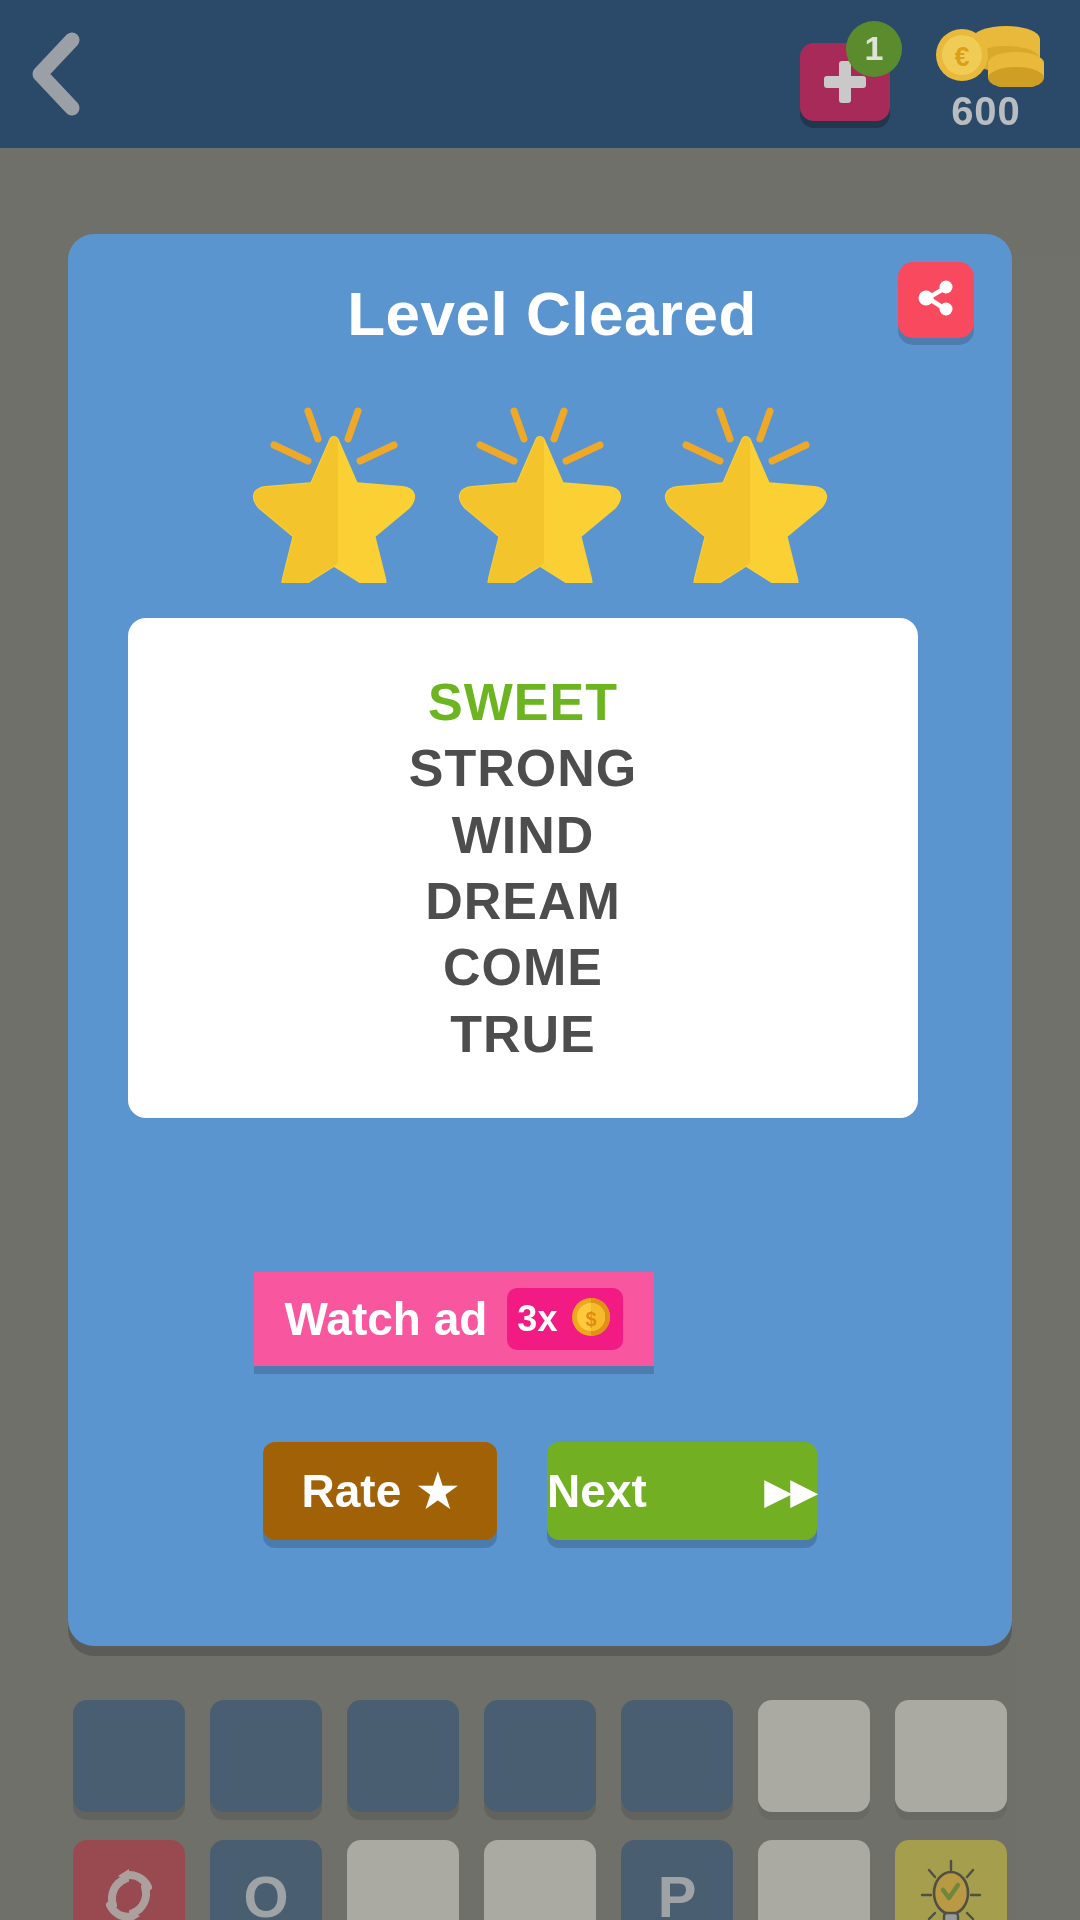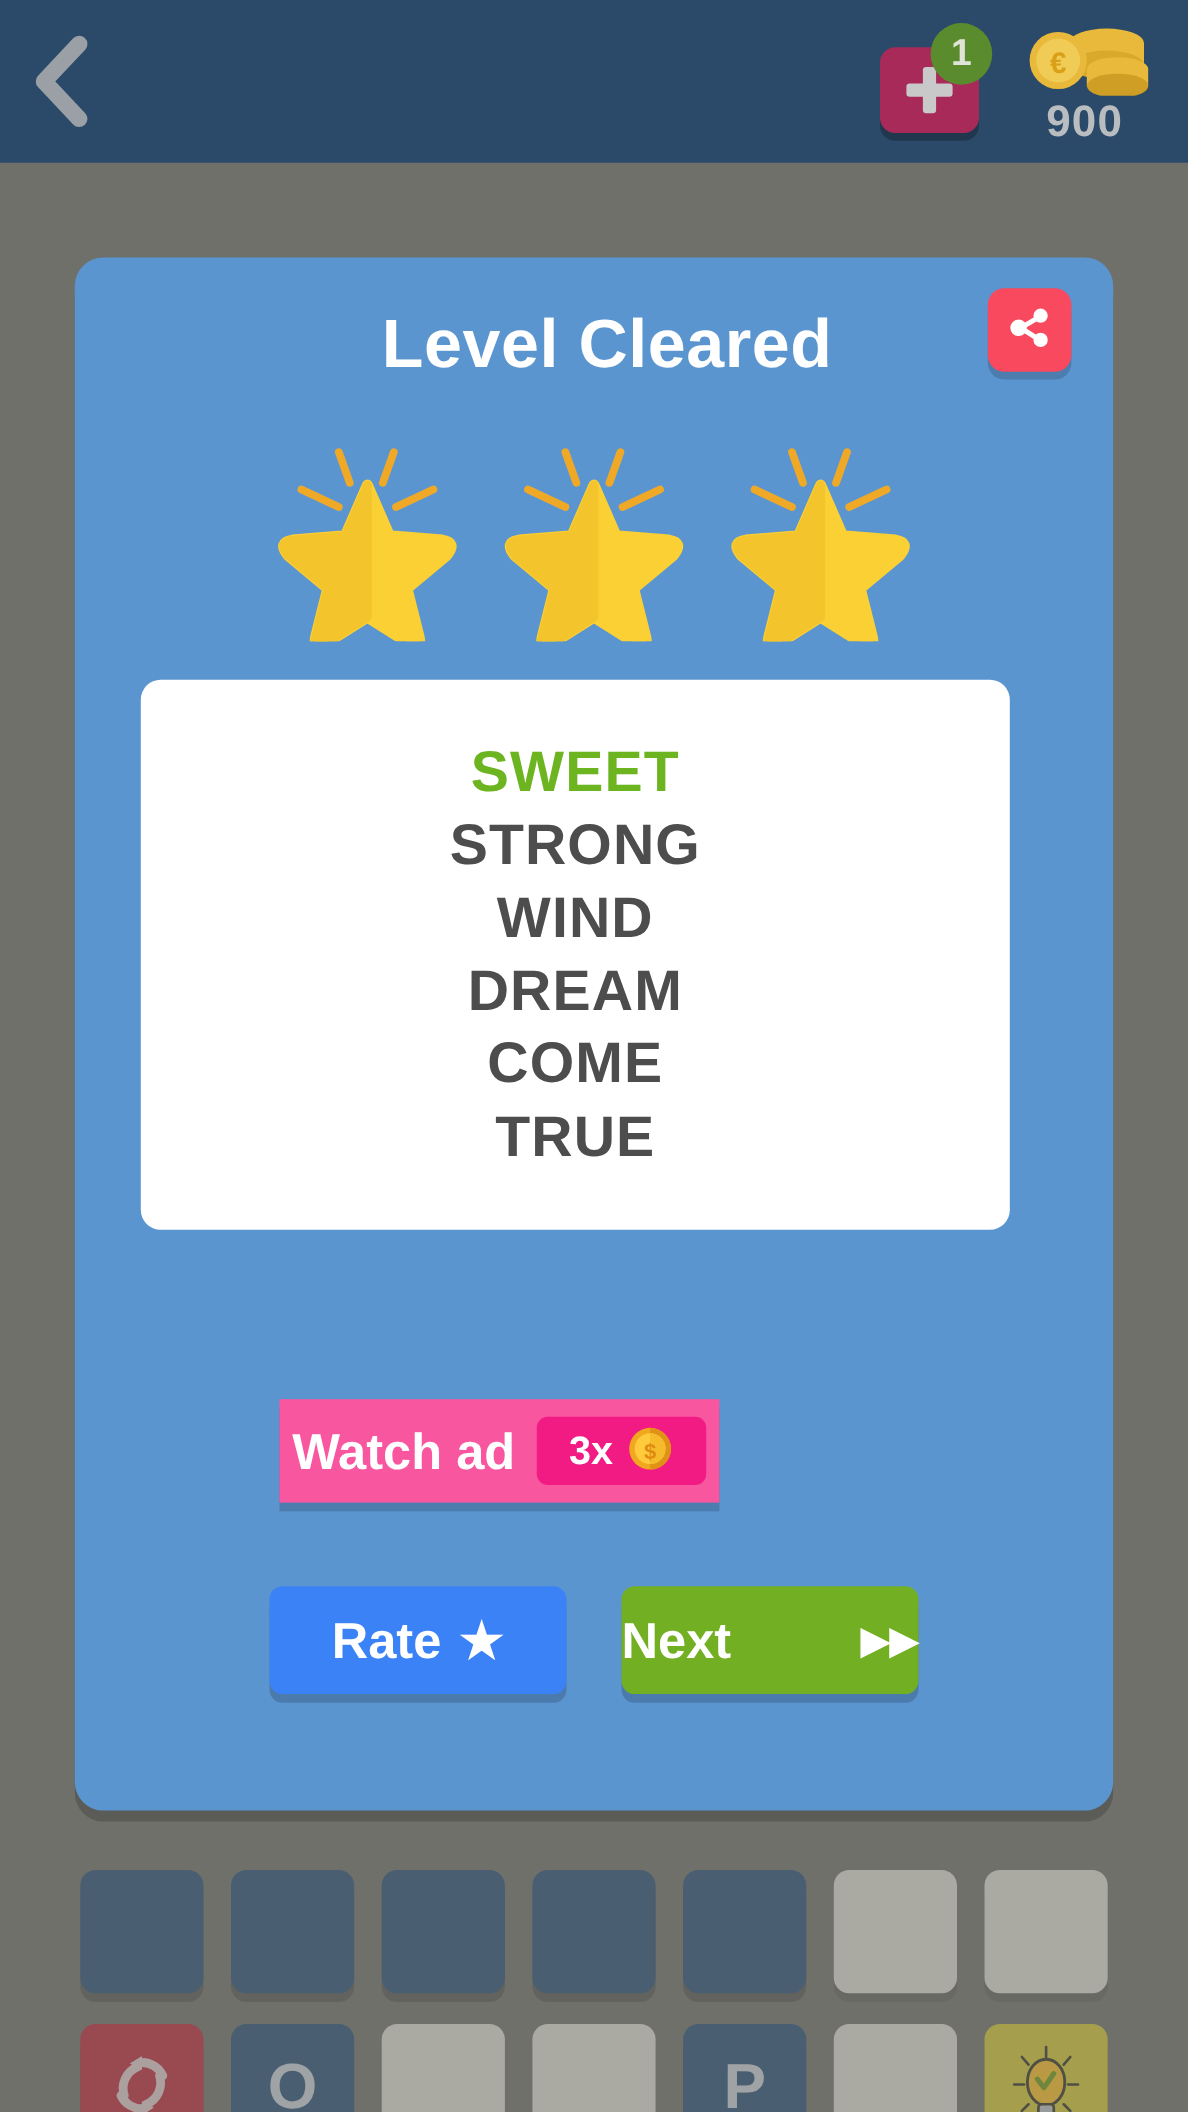--- a/index.html
+++ b/index.html
@@ -118,38 +118,38 @@
   
   #watch-ad-button {
     position:absolute; left:186px; top:1038px; width:400px; height:94px;
     background:#f8569f; border-radius:0;
     box-shadow:0 8px 0 rgba(0,0,0,.16);
     display:flex; align-items:center; justify-content:center;
     gap:20px; cursor:pointer;
   }
   #watch-ad-label { font-size:46px; font-weight:bold; color:#ffffff; }
   #ad-multiplier {
-    background:#f21b84; border-radius:10px; height:62px; padding:0 29px;
+    background:#f21b84; border-radius:10px; height:62px; padding:0 10px;
     display:flex; align-items:center; gap:12px;
   }
   #ad-mult-text { font-size:36px; font-weight:bold; color:#ffffff; }
 
   
   #dialog-actions {
     position:absolute; left:0; right:0; top:1208px;
     display:flex; justify-content:center; gap:50px;
   }
   .action-btn {
     height:98px; border-radius:12px; border:none;
     display:flex; align-items:center; justify-content:center; gap:16px;
     font-family:"Liberation Sans", sans-serif;
     font-size:46px; font-weight:bold; color:#ffffff; cursor:pointer;
     box-shadow:0 8px 0 rgba(0,0,0,.17);
   }
-  #rate-button { width:270px; background:#3b82f6; }
+  #rate-button { width:234px; background:#a16207; }
   #next-button { width:270px; background:#72af23;justify-content:space-between; }
 
   
   #bottom-rows { position:absolute; left:0; top:1700px; width:1080px; z-index:20; }
   .tile-row { display:flex; justify-content:center; gap:25px; }
   .game-tile {
     width:112px; height:112px; border-radius:14px;
     display:flex; align-items:center; justify-content:center;
     box-shadow:0 8px 0 rgba(0,0,0,.20);
     font-size:58px; font-weight:bold; cursor:pointer;
@@ -195,21 +195,21 @@
           <rect x="44" y="18" width="68" height="20" fill="#e8b93b"></rect>
           <ellipse cx="78" cy="38" rx="34" ry="13" fill="#d9a92c"></ellipse>
           <ellipse cx="88" cy="42" rx="28" ry="11" fill="#e8b93b"></ellipse>
           <rect x="60" y="42" width="56" height="15" fill="#e8b93b"></rect>
           <ellipse cx="88" cy="57" rx="28" ry="11" fill="#cf9e24"></ellipse>
           <circle cx="34" cy="34" r="26" fill="#e8b93b"></circle>
           <circle cx="34" cy="34" r="20" fill="#f0cb55"></circle>
           <text x="34" y="45" font-size="27" font-weight="bold" text-anchor="middle" fill="#d9a018" font-family="'Liberation Sans',sans-serif">€</text>
         </svg>
       </span>
-      <span id="coin-amount">900</span>
+      <span id="coin-amount">600</span>
     </div>
   </div>
 </div>
 
 <div id="bottom-rows">
   <div class="tile-row" id="row-top">
       <div class="game-tile letter"></div>
       <div class="game-tile letter"></div>
       <div class="game-tile letter"></div>
       <div class="game-tile letter"></div>

